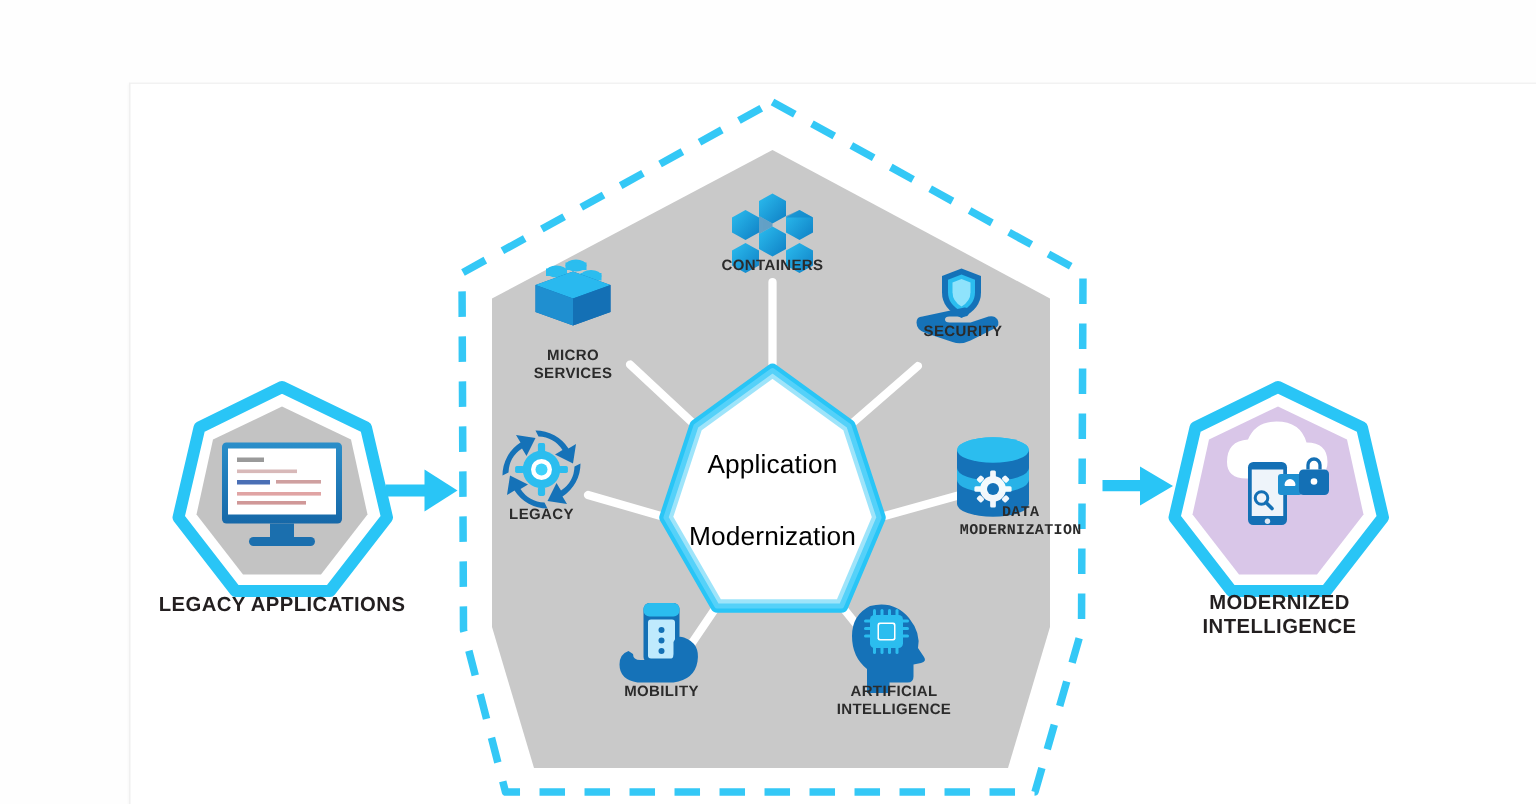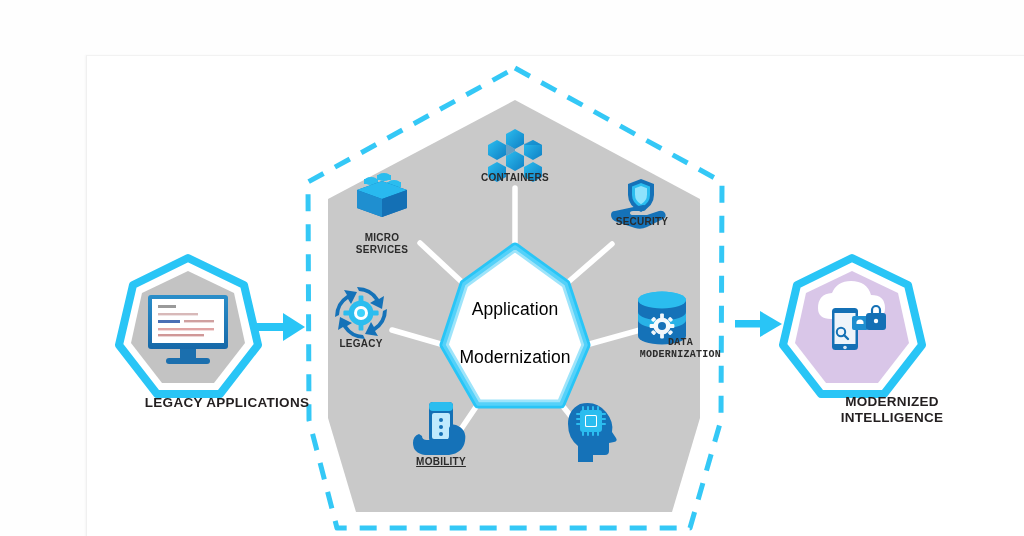--- a/index.html
+++ b/index.html
@@ -21,21 +21,21 @@
   .lbl{
     position:absolute;
     color:#231f20;
     text-align:center;
     line-height:1.18;
     letter-spacing:.1px;
     white-space:pre-line;
     user-select:none;
   }
   .node-label{
-    font-size:13.5px;font-weight:bold;letter-spacing:.3px;margin-left:39px;
+    font-size:13.5px;font-weight:bold;letter-spacing:.3px;
   }
   .spoke-label{
     font-size:10px;font-weight:600;letter-spacing:.25px;color:#2b2b2b;
   }
   .center-label{
     font-size:17.5px;font-weight:400;color:#000000;letter-spacing:.1px;
     line-height:1.38;
   }
 </style>
 </head>
@@ -252,22 +252,24 @@
     <div>Modernization</div>
   </div>
 
   <div class="lbl spoke-label" style="left:455px;top:172px;width:120px;">CONTAINERS</div>
 
   <div class="lbl spoke-label" style="left:590px;top:216px;width:104px;">SECURITY</div>
 
   <div class="lbl spoke-label" style="left:608px;top:337px;width:145px;font-family:Liberation Mono, monospace;">DATA
 MODERNIZATION</div>
 
-
-  <div class="lbl spoke-label" style="left:391px;top:456px;width:100px;text-decoration:underline;">MOBILITY</div>
+  <div class="lbl spoke-label" style="left:535px;top:456px;width:122px;">ARTIFICIAL
+INTELLIGENCE</div>
+
+  <div class="lbl spoke-label" style="left:391px;top:456px;width:100px;">MOBILITY</div>
 
   <div class="lbl spoke-label" style="left:311px;top:338px;width:100px;">LEGACY</div>
 
   <div class="lbl spoke-label" style="left:334px;top:232px;width:96px;">MICRO
 SERVICES</div>
 
   <div class="lbl node-label" style="left:98px;top:395px;width:180px;">LEGACY APPLICATIONS</div>
 
   <div class="lbl node-label" style="left:782px;top:394px;width:142px;">MODERNIZED
 INTELLIGENCE</div>

